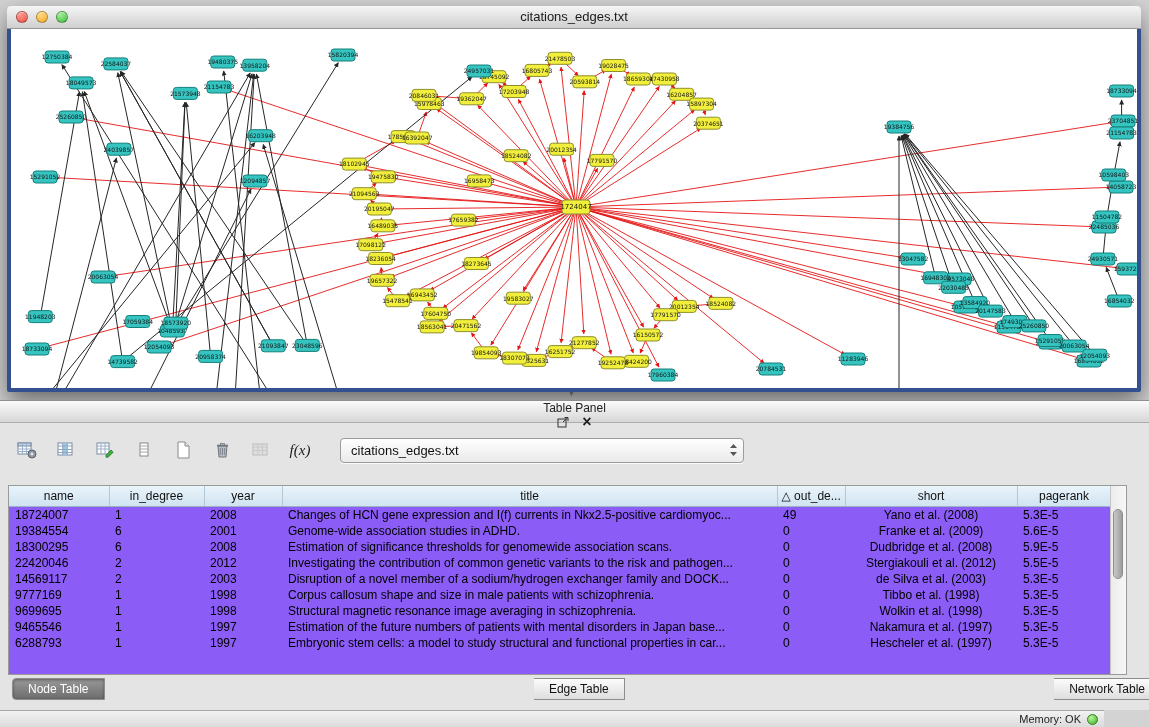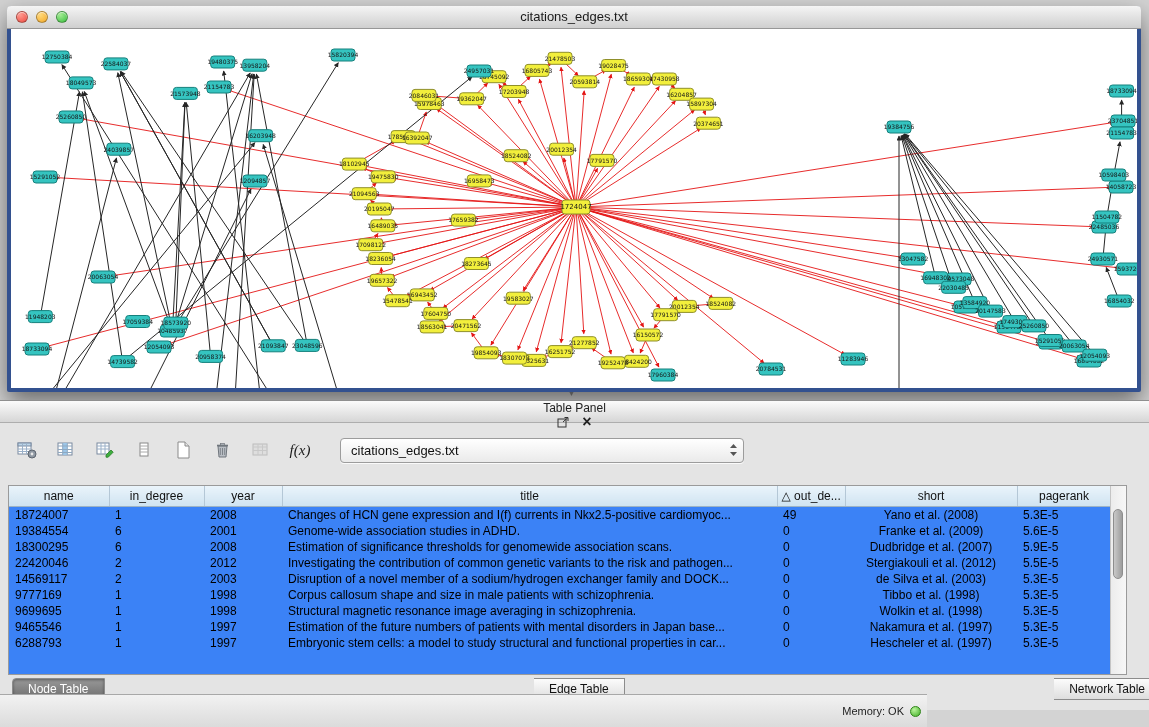--- a/index.html
+++ b/index.html
@@ -36,44 +36,44 @@
   .close-x{font-size:16px;font-weight:bold;line-height:14px;}
   .tp-toolbar{position:absolute;left:12px;top:32px;height:34px;display:flex;align-items:center;}
   .tbtn{width:30px;height:30px;display:flex;align-items:center;justify-content:center;margin-right:9px;border-radius:4px;}
   .fx{font-family:"Liberation Serif",serif;font-style:italic;font-size:15px;color:#1a1a1a;}
   .combo{margin-left:16px;width:392px;height:23px;border:1px solid #9c9c9c;border-radius:4px;
     background:linear-gradient(#ffffff,#eaeaea);display:flex;align-items:center;
     font-size:13px;color:#111;padding-left:10px;box-shadow:0 1px 0 rgba(255,255,255,.8);}
   .combo-val{flex:1;}
   .combo-arrows{width:20px;display:flex;justify-content:center;align-items:center;}
   .tp-table{position:absolute;left:8px;top:84px;width:1117px;height:188px;
-    background:#3b82f6;border:1px solid #9a9a9a;overflow:hidden;}
+    background:#8b5cf6;border:1px solid #9a9a9a;overflow:hidden;}
   .tp-table table{border-collapse:collapse;table-layout:fixed;width:1102px;}
   .tp-table th{height:20px;font-size:12px;font-weight:normal;color:#111;
     background:linear-gradient(#eaf4fb,#cfe3f1);
     border-right:1px solid #b4c7d6;border-bottom:1px solid #9db3c4;
     padding:0 4px;overflow:hidden;white-space:nowrap;}
   .tp-table td{height:16px;line-height:16px;font-size:12px;padding:0 6px;
     white-space:nowrap;overflow:hidden;color:#000;}
   .tp-table td.c5{text-align:center;}
   .vscroll{position:absolute;top:0;right:0;bottom:0;width:15px;
     border-left:1px solid #c4c4c4;background:linear-gradient(90deg,#ececec,#f7f7f7);}
   .vthumb{position:absolute;top:23px;left:2px;width:10px;height:70px;border-radius:5px;
     background:linear-gradient(90deg,#c9c9c9,#9d9d9d);border:1px solid #8d8d8d;box-sizing:border-box;}
   .tabs{position:absolute;left:12px;top:277px;width:100%;display:flex;justify-content:space-between;}
   .tab{height:20px;line-height:20px;padding:0 15px;font-size:12px;color:#111;
     background:linear-gradient(#fcfcfc,#dedede);border:1px solid #8c8c8c;border-left:none;}
   .tab:first-child{border-left:1px solid #8c8c8c;border-radius:4px 0 0 4px;}
   .tab:last-child{border-radius:0 4px 4px 0;}
   .tab.active{background:linear-gradient(#999,#6d6d6d);color:#fff;
     box-shadow:inset 0 1px 3px rgba(0,0,0,.4);}
   
-  .statusbar{position:absolute;left:0;bottom:0;width:927px;height:17px;box-sizing:border-box;
+  .statusbar{position:absolute;left:0;bottom:0;width:1104px;height:17px;box-sizing:border-box;
     background:linear-gradient(#f2f2f2,#dbdbdb);border-top:1px solid #a8a8a8;
-    display:flex;align-items:center;justify-content:flex-end;padding:16px 6px;}
+    display:flex;align-items:center;justify-content:flex-end;padding:8px 6px;}
   .mem-label{font-size:11px;color:#222;margin-right:6px;}
   .mem-dot{width:11px;height:11px;border-radius:50%;box-sizing:border-box;
     background:radial-gradient(circle at 35% 30%,#baf49c,#3fae24);border:1px solid #2e8418;}
 </style>
 </head>
 <body>
 
 <div class="net-window">
   <div class="titlebar">
     <div class="traffic">
@@ -769,21 +769,21 @@
             <td class="c4">0</td>
             <td class="c5">Franke et al. (2009)</td>
             <td class="c6">5.6E-5</td>
           </tr>
           <tr>
             <td class="c0">18300295</td>
             <td class="c1">6</td>
             <td class="c2">2008</td>
             <td class="c3">Estimation of significance thresholds for genomewide association scans.</td>
             <td class="c4">0</td>
-            <td class="c5">Dudbridge et al. (2007)</td>
+            <td class="c5">Dudbridge et al. (2008)</td>
             <td class="c6">5.9E-5</td>
           </tr>
           <tr>
             <td class="c0">22420046</td>
             <td class="c1">2</td>
             <td class="c2">2012</td>
             <td class="c3">Investigating the contribution of common genetic variants to the risk and pathogen...</td>
             <td class="c4">0</td>
             <td class="c5">Stergiakouli et al. (2012)</td>
             <td class="c6">5.5E-5</td>

